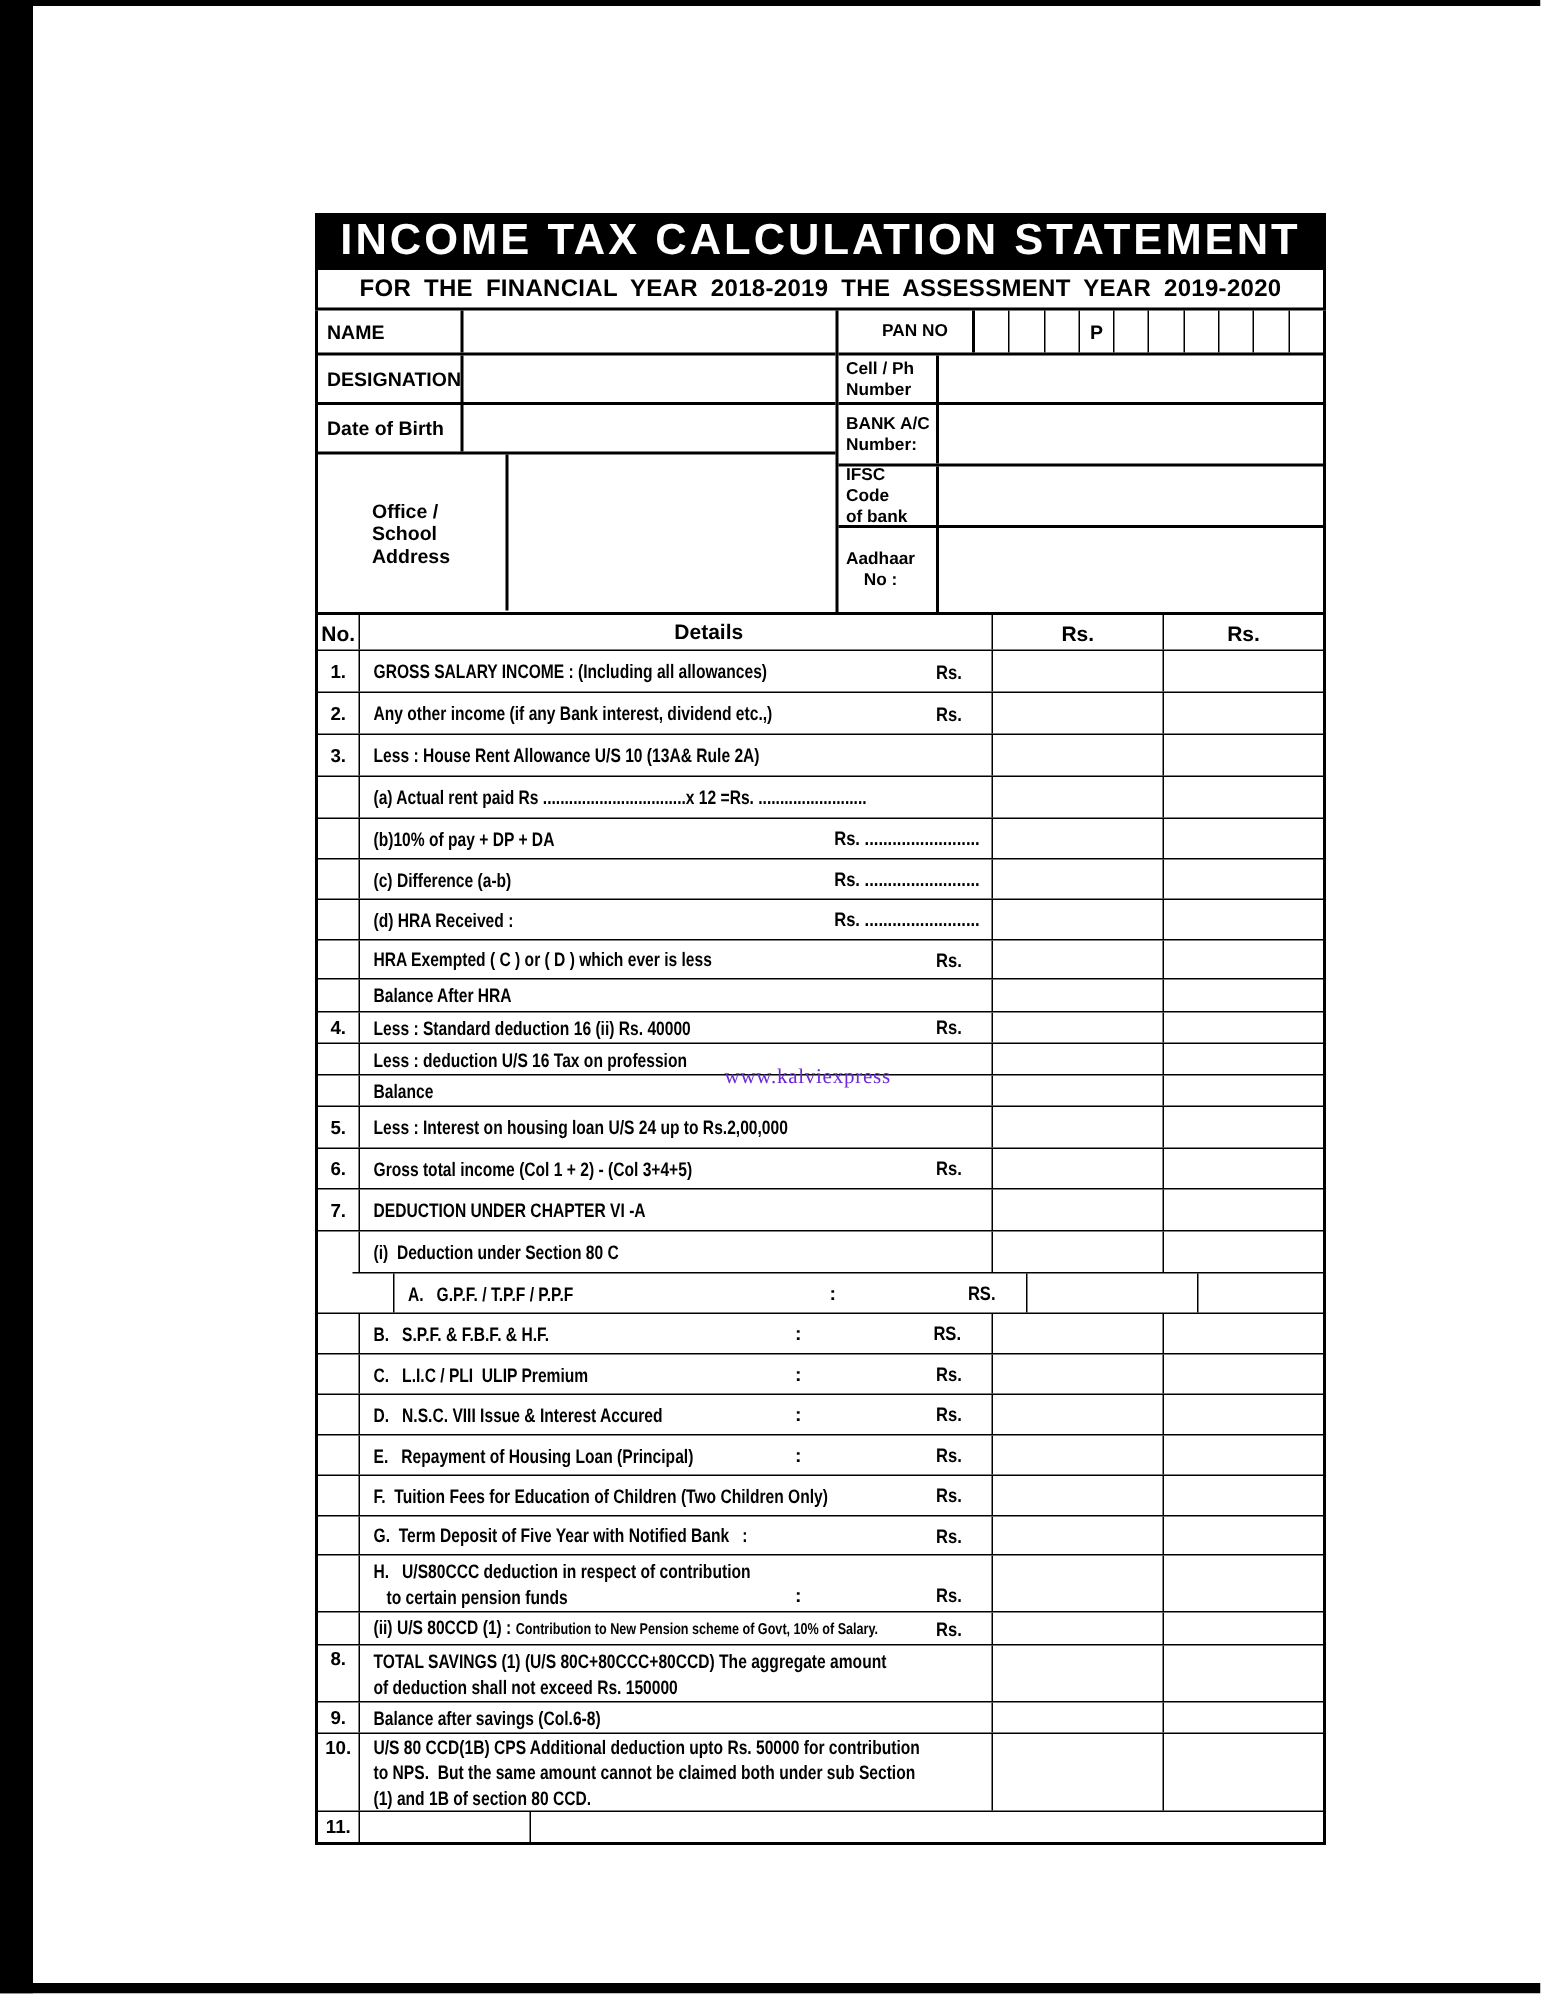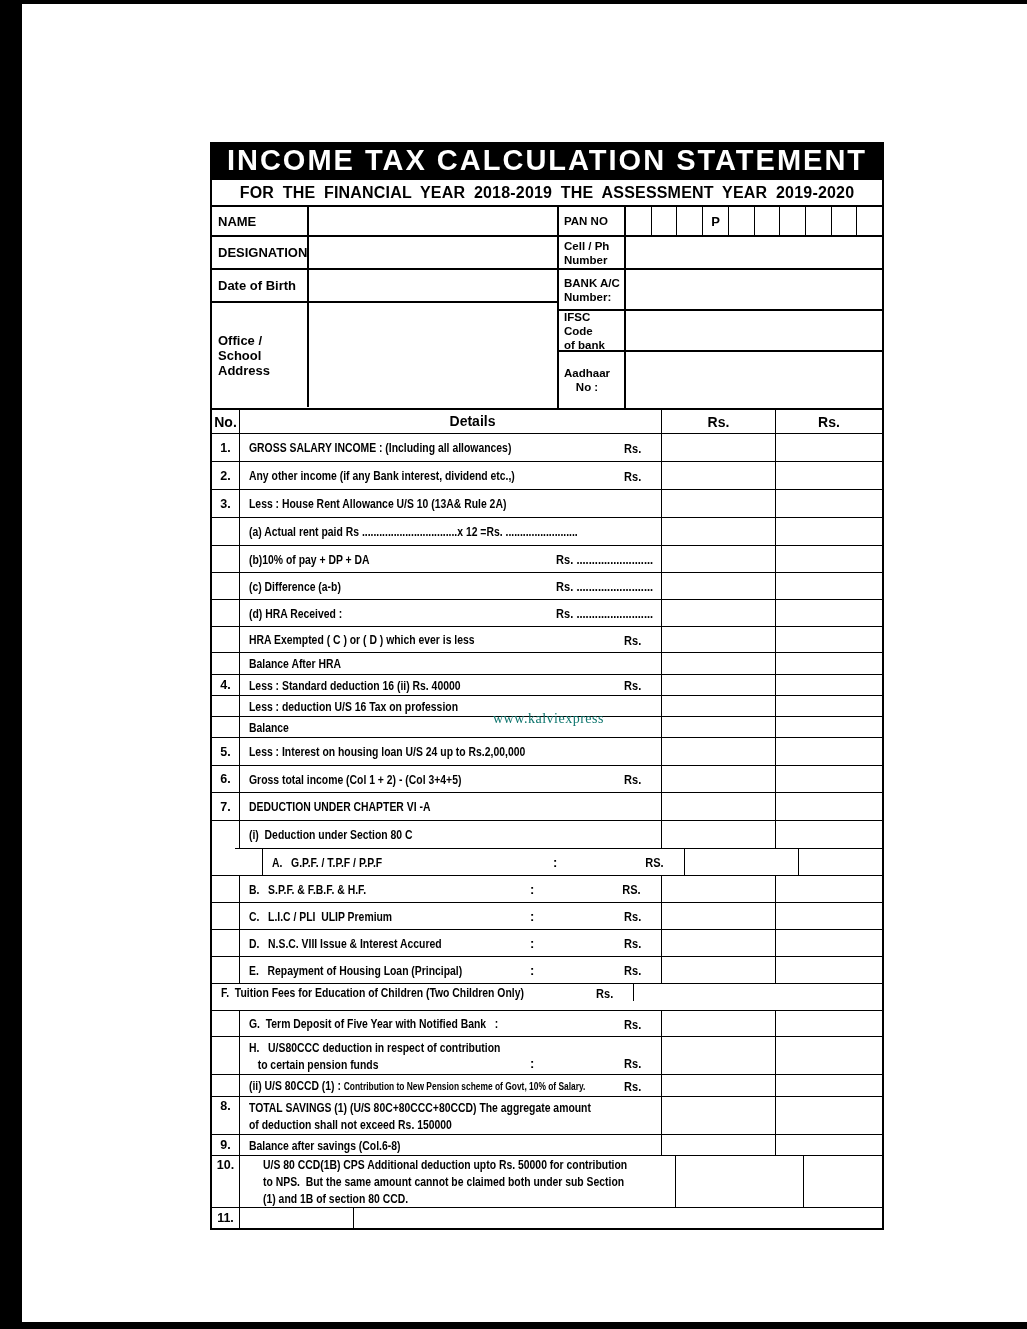--- a/index.html
+++ b/index.html
@@ -64,22 +64,22 @@
   .colon.vb,.unit.vb{top:auto;bottom:3px;transform:none;}
   .unit.vb{transform:scaleX(0.85);}
   .c-rs1{width:114px;border-right:1.5px solid #000;flex-shrink:0;}
   .c-rs2{flex:1;}
   .mhead .c-no,.mhead .c-details,.mhead .c-rs1,.mhead .c-rs2{
     display:flex;align-items:center;justify-content:center;font-weight:bold;font-size:14px;padding:0;
   }
   .mhead .c-details .line{transform:none;margin-left:44px;}
 
   .watermark{
-    position:absolute;left:283px;top:569px;font-family:"Liberation Serif", serif;
-    font-size:14px;color:#0f766e;letter-spacing:0.5px;pointer-events:none;
+    position:absolute;left:273px;top:569px;font-family:"Liberation Serif", serif;
+    font-size:14px;color:#6d28d9;letter-spacing:0.5px;pointer-events:none;
   }
 </style>
 </head>
 <body>
 
 <div class="bar bar-top"></div>
 <div class="bar bar-left"></div>
 <div class="bar bar-bottom"></div>
 
 <div class="form">
@@ -93,29 +93,29 @@
           <div class="hvalue"></div>
         </div>
         <div class="hrow" style="height: 33px;">
           <div class="hlabel">DESIGNATION</div>
           <div class="hvalue"></div>
         </div>
         <div class="hrow" style="height: 33px;">
           <div class="hlabel">Date of Birth</div>
           <div class="hvalue"></div>
         </div>
-        <div class="hrow" style="height: 104px;">
+        <div class="hrow" style="height: 104px; padding-left: 30px;">
           <div class="hlabel">Office /
 School
 Address</div>
           <div class="hvalue"></div>
         </div>
       </div>
     <div class="hdr-right" id="hdr-right">
-        <div class="hrow" style="height: 30px;">
+        <div class="hrow" style="height: 30px; padding-left: 24px;">
           <div class="hlabel">PAN NO</div>
           <div class="pan-cells">
             <div class="pan-cell"></div>
             <div class="pan-cell"></div>
             <div class="pan-cell"></div>
             <div class="pan-cell">P</div>
             <div class="pan-cell"></div>
             <div class="pan-cell"></div>
             <div class="pan-cell"></div>
             <div class="pan-cell"></div>
@@ -340,21 +340,21 @@
       <div class="mrow" style="height: 27px;">
         <div class="c-no"></div>
         <div class="c-details">
           <div class="line">E.   Repayment of Housing Loan (Principal)</div>
           <div class="colon">:</div>
           <div class="unit">Rs.</div>
         </div>
         <div class="c-rs1"></div>
         <div class="c-rs2"></div>
       </div>
-      <div class="mrow" style="height: 27px; flex-direction: column;">
+      <div class="mrow" style="height: 27px;">
         <div class="c-no"></div>
         <div class="c-details">
           <div class="line">F.  Tuition Fees for Education of Children (Two Children Only)</div>
           <div class="unit">Rs.</div>
         </div>
         <div class="c-rs1"></div>
         <div class="c-rs2"></div>
       </div>
       <div class="mrow" style="height: 26px;">
         <div class="c-no"></div>
@@ -395,21 +395,21 @@
         <div class="c-rs2"></div>
       </div>
       <div class="mrow" style="height: 21px;">
         <div class="c-no">9.</div>
         <div class="c-details">
           <div class="line">Balance after savings (Col.6-8)</div>
         </div>
         <div class="c-rs1"></div>
         <div class="c-rs2"></div>
       </div>
-      <div class="mrow" style="height: 52px; gap: 14px;">
+      <div class="mrow" style="height: 52px;">
         <div class="c-no top">10.</div>
         <div class="c-details">
           <div class="line">U/S 80 CCD(1B) CPS Additional deduction upto Rs. 50000 for contribution</div>
           <div class="line">to NPS.  But the same amount cannot be claimed both under sub Section</div>
           <div class="line">(1) and 1B of section 80 CCD.</div>
         </div>
         <div class="c-rs1"></div>
         <div class="c-rs2"></div>
       </div>
       <div class="mrow" style="height: 21px; text-align: center;">

